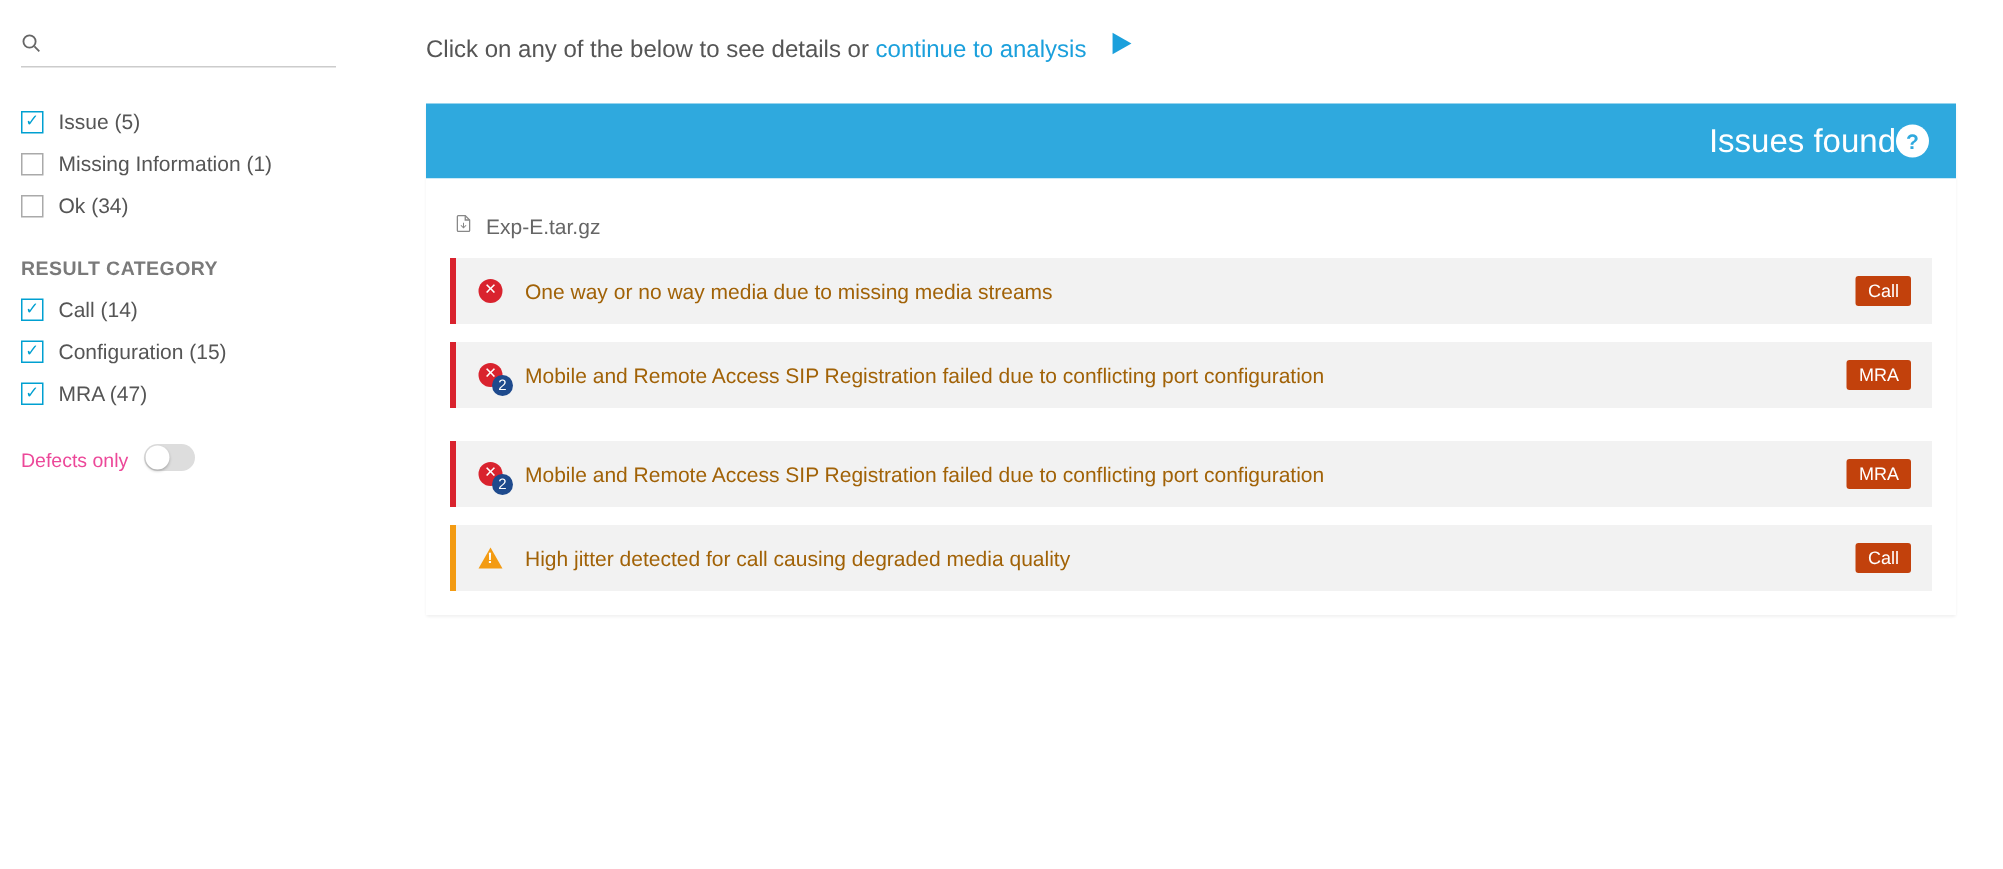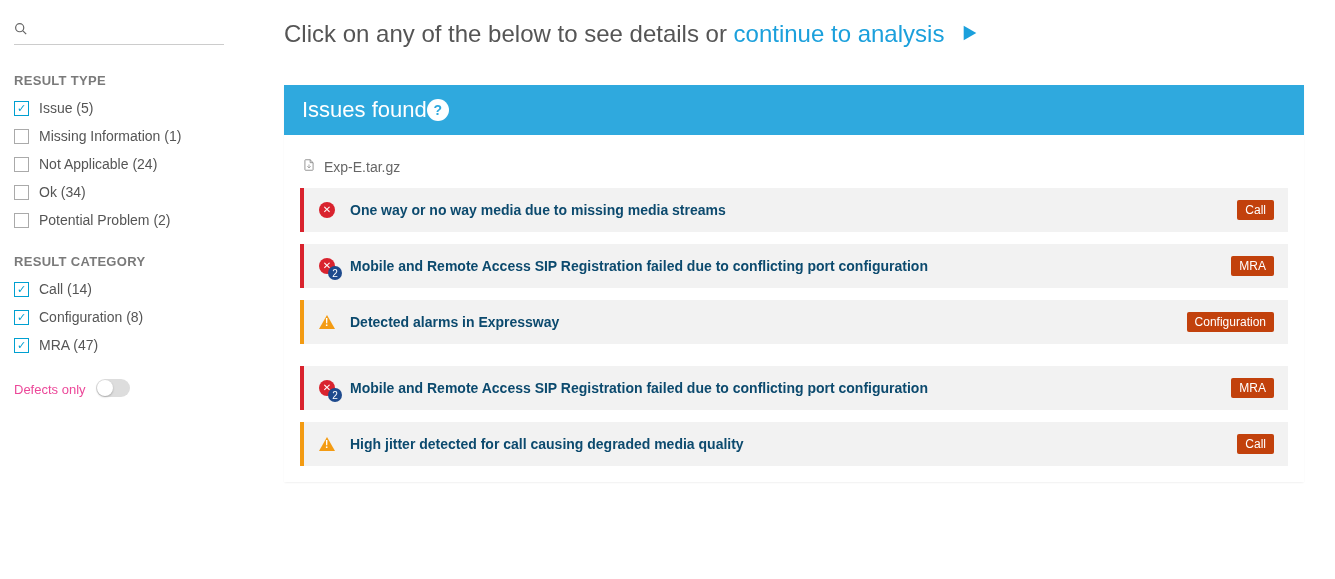--- a/index.html
+++ b/index.html
@@ -89,24 +89,24 @@
     border-radius: 50%;
     background: #fff;
     position: absolute;
     top: 1px; left: 1px;
     box-shadow: 0 1px 2px rgba(0,0,0,.25);
   }
 
   
   .main { flex: 1; max-width: 1020px; }
   .intro {
-    font-size: 24px;
+    font-size: 16px;
     font-weight: 300;
     color: #555;
-    margin: 0 0 37px 0;
+    margin: 0 0 26px 0;
   }
   .intro .link {
     color: #1ba0dc;
     cursor: pointer;
   }
   .intro .play {
     display: inline-block;
     margin-left: 10px;
     color: #1ba0dc;
   }
@@ -115,21 +115,21 @@
     box-shadow: 0 1px 2px rgba(0,0,0,.06);
   }
   .panel-header {
     background: #2fa9de;
     color: #fff;
     font-size: 22px;
     font-weight: 300;
     padding: 12px 18px;
     display: flex;
     align-items: center;
-    justify-content: flex-start;
+    justify-content: flex-end;
   }
   .help-badge {
     width: 22px; height: 22px;
     border-radius: 50%;
     background: #fff;
     color: #2fa9de;
     font-weight: 700;
     font-size: 14px;
     display: inline-flex;
     align-items: center;
@@ -190,22 +190,22 @@
   .icn-warn::after {
     content: "!";
     position: absolute;
     left: -2px; top: 2px;
     color: #fff;
     font-size: 10px;
     font-weight: 700;
   }
   .issue-title {
     margin-left: 12px;
-    font-weight: 700;
-    color: #0c4a6e;
+    font-weight: 400;
+    color: #a16207;
     flex: 1;
   }
   .tag {
     background: #c2410c;
     color: #fff;
     font-size: 12px;
     padding: 3px 8px;
     border-radius: 2px;
   }
 </style>
@@ -218,53 +218,44 @@
     <div class="search-wrap">
       <span class="search-icon">
         <svg viewBox="0 0 16 16" width="13" height="13" fill="none" stroke="#666" stroke-width="1.5">
           <circle cx="7" cy="7" r="5"></circle>
             <line x1="11" y1="11" x2="15" y2="15"></line>
         </svg>
       </span>
       <input class="search-input" type="text" placeholder="" style="">
     </div>
 
-    <div class="filter-heading">RESULT TYPE</div>
     <div class="filter-list" id="rt-list">
         <div class="filter-item">
           <span class="cbox checked">✓</span>
           <span>Issue (5)</span>
         </div>
         <div class="filter-item">
           <span class="cbox"></span>
           <span>Missing Information (1)</span>
         </div>
         <div class="filter-item">
           <span class="cbox"></span>
-          <span>Not Applicable (24)</span>
-        </div>
-        <div class="filter-item">
-          <span class="cbox"></span>
           <span>Ok (34)</span>
-        </div>
-        <div class="filter-item">
-          <span class="cbox"></span>
-          <span>Potential Problem (2)</span>
         </div>
       </div>
 
     <div class="filter-heading">RESULT CATEGORY</div>
     <div class="filter-list" id="rc-list">
         <div class="filter-item">
           <span class="cbox checked">✓</span>
           <span>Call (14)</span>
         </div>
         <div class="filter-item">
           <span class="cbox checked">✓</span>
-          <span>Configuration (8)</span>
+          <span>Configuration (15)</span>
         </div>
         <div class="filter-item">
           <span class="cbox checked">✓</span>
           <span>MRA (47)</span>
         </div>
       </div>
 
     <div class="toggle-row">
       <span>Defects only</span>
       <span class="toggle">
@@ -306,27 +297,20 @@
               <span class="tag">Call</span>
             </div>
             <div class="issue sev-error">
               <span class="badge-wrap">
                 <span class="icn-err">✕</span>
                 <span class="badge-count">2</span>
               </span>
               <span class="issue-title">Mobile and Remote Access SIP Registration failed due to conflicting port configuration</span>
               <span class="tag">MRA</span>
             </div>
-            <div class="issue sev-warn">
-              <span class="issue-icon">
-                <span class="icn-warn"></span>
-              </span>
-              <span class="issue-title">Detected alarms in Expressway</span>
-              <span class="tag">Configuration</span>
-            </div>
           </div>
           <div class="group">
             <div class="issue sev-error">
               <span class="badge-wrap">
                 <span class="icn-err">✕</span>
                 <span class="badge-count">2</span>
               </span>
               <span class="issue-title">Mobile and Remote Access SIP Registration failed due to conflicting port configuration</span>
               <span class="tag">MRA</span>
             </div>

